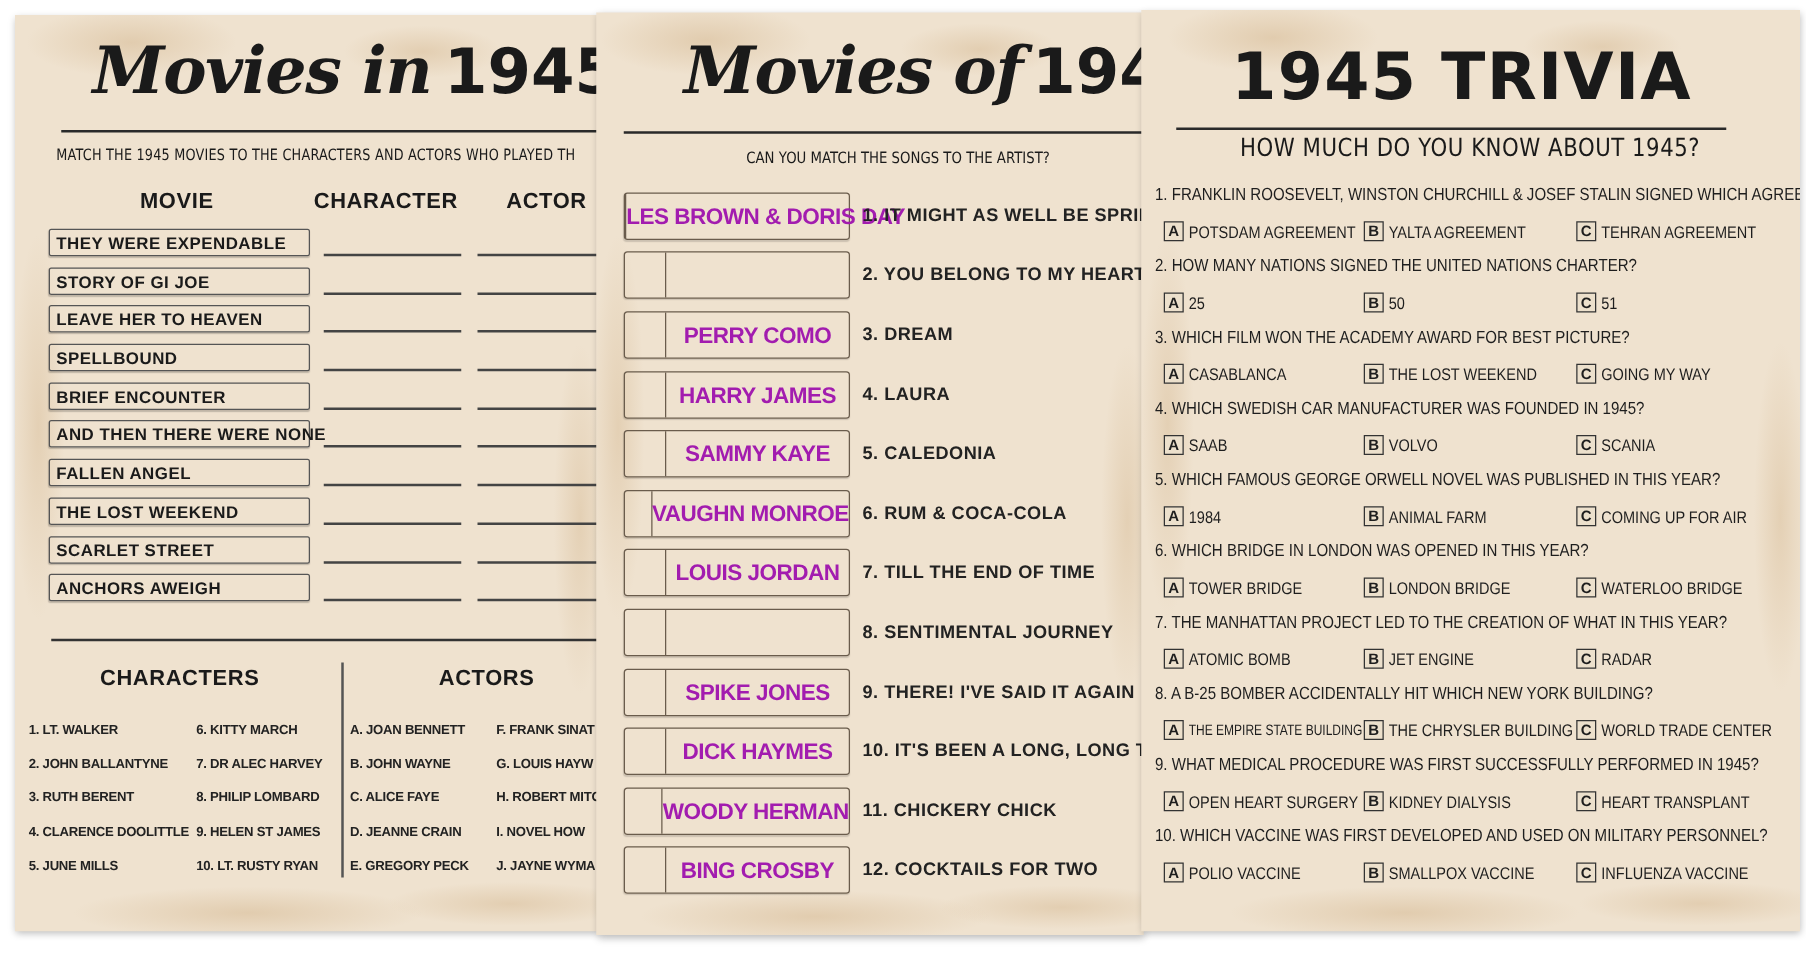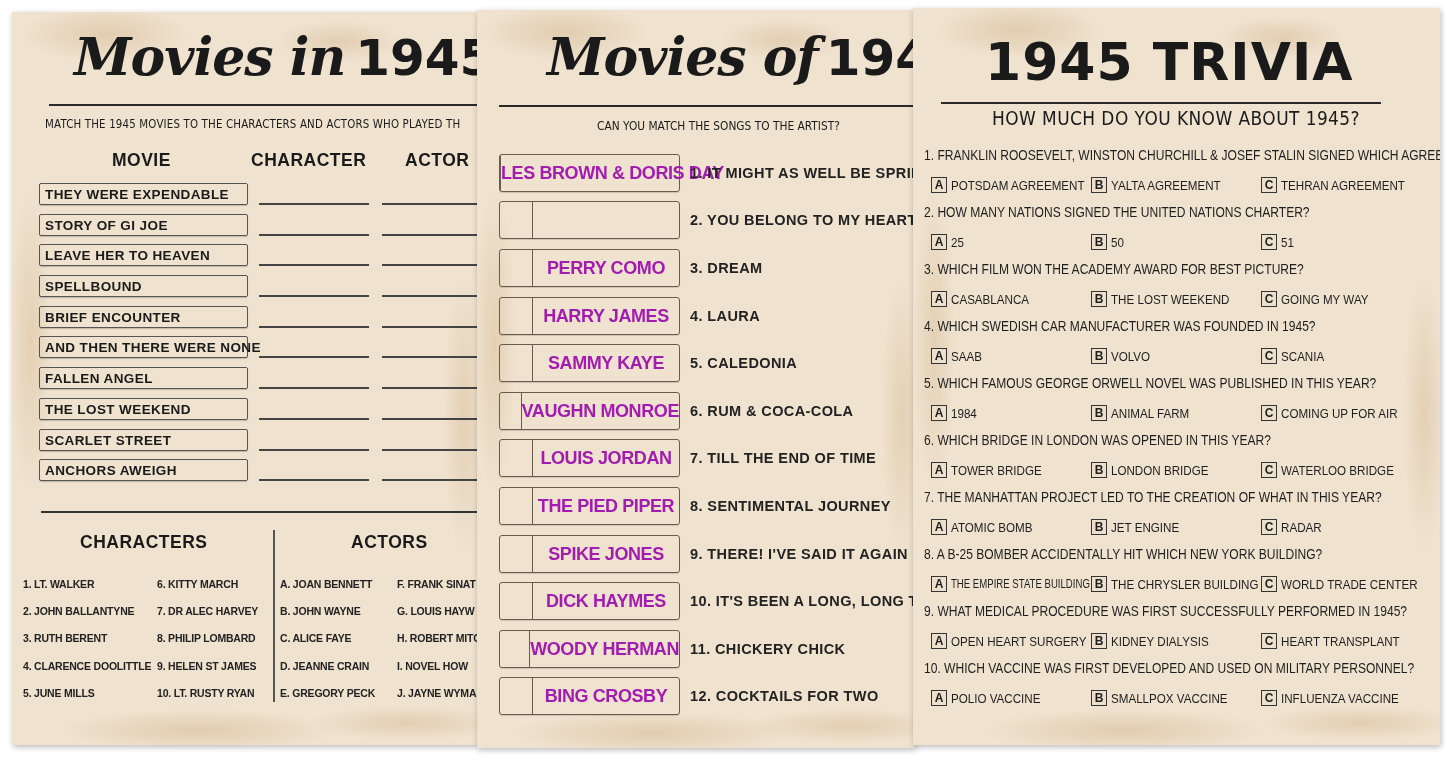--- a/index.html
+++ b/index.html
@@ -178,21 +178,20 @@
   <div class="artist-box" style="top:382px">
       <div class="slot"></div>
       <div class="name">VAUGHN MONROE</div>
     </div>
   <div class="artist-box" style="top:429px">
       <div class="slot"></div>
       <div class="name">LOUIS JORDAN</div>
     </div>
   <div class="artist-box" style="top:477px">
       <div class="slot"></div>
-      <div class="name">THE PIED PIPER</div>
     </div>
   <div class="artist-box" style="top:525px">
       <div class="slot"></div>
       <div class="name">SPIKE JONES</div>
     </div>
   <div class="artist-box" style="top:572px">
       <div class="slot"></div>
       <div class="name">DICK HAYMES</div>
     </div>
   <div class="artist-box" style="top:667px">

